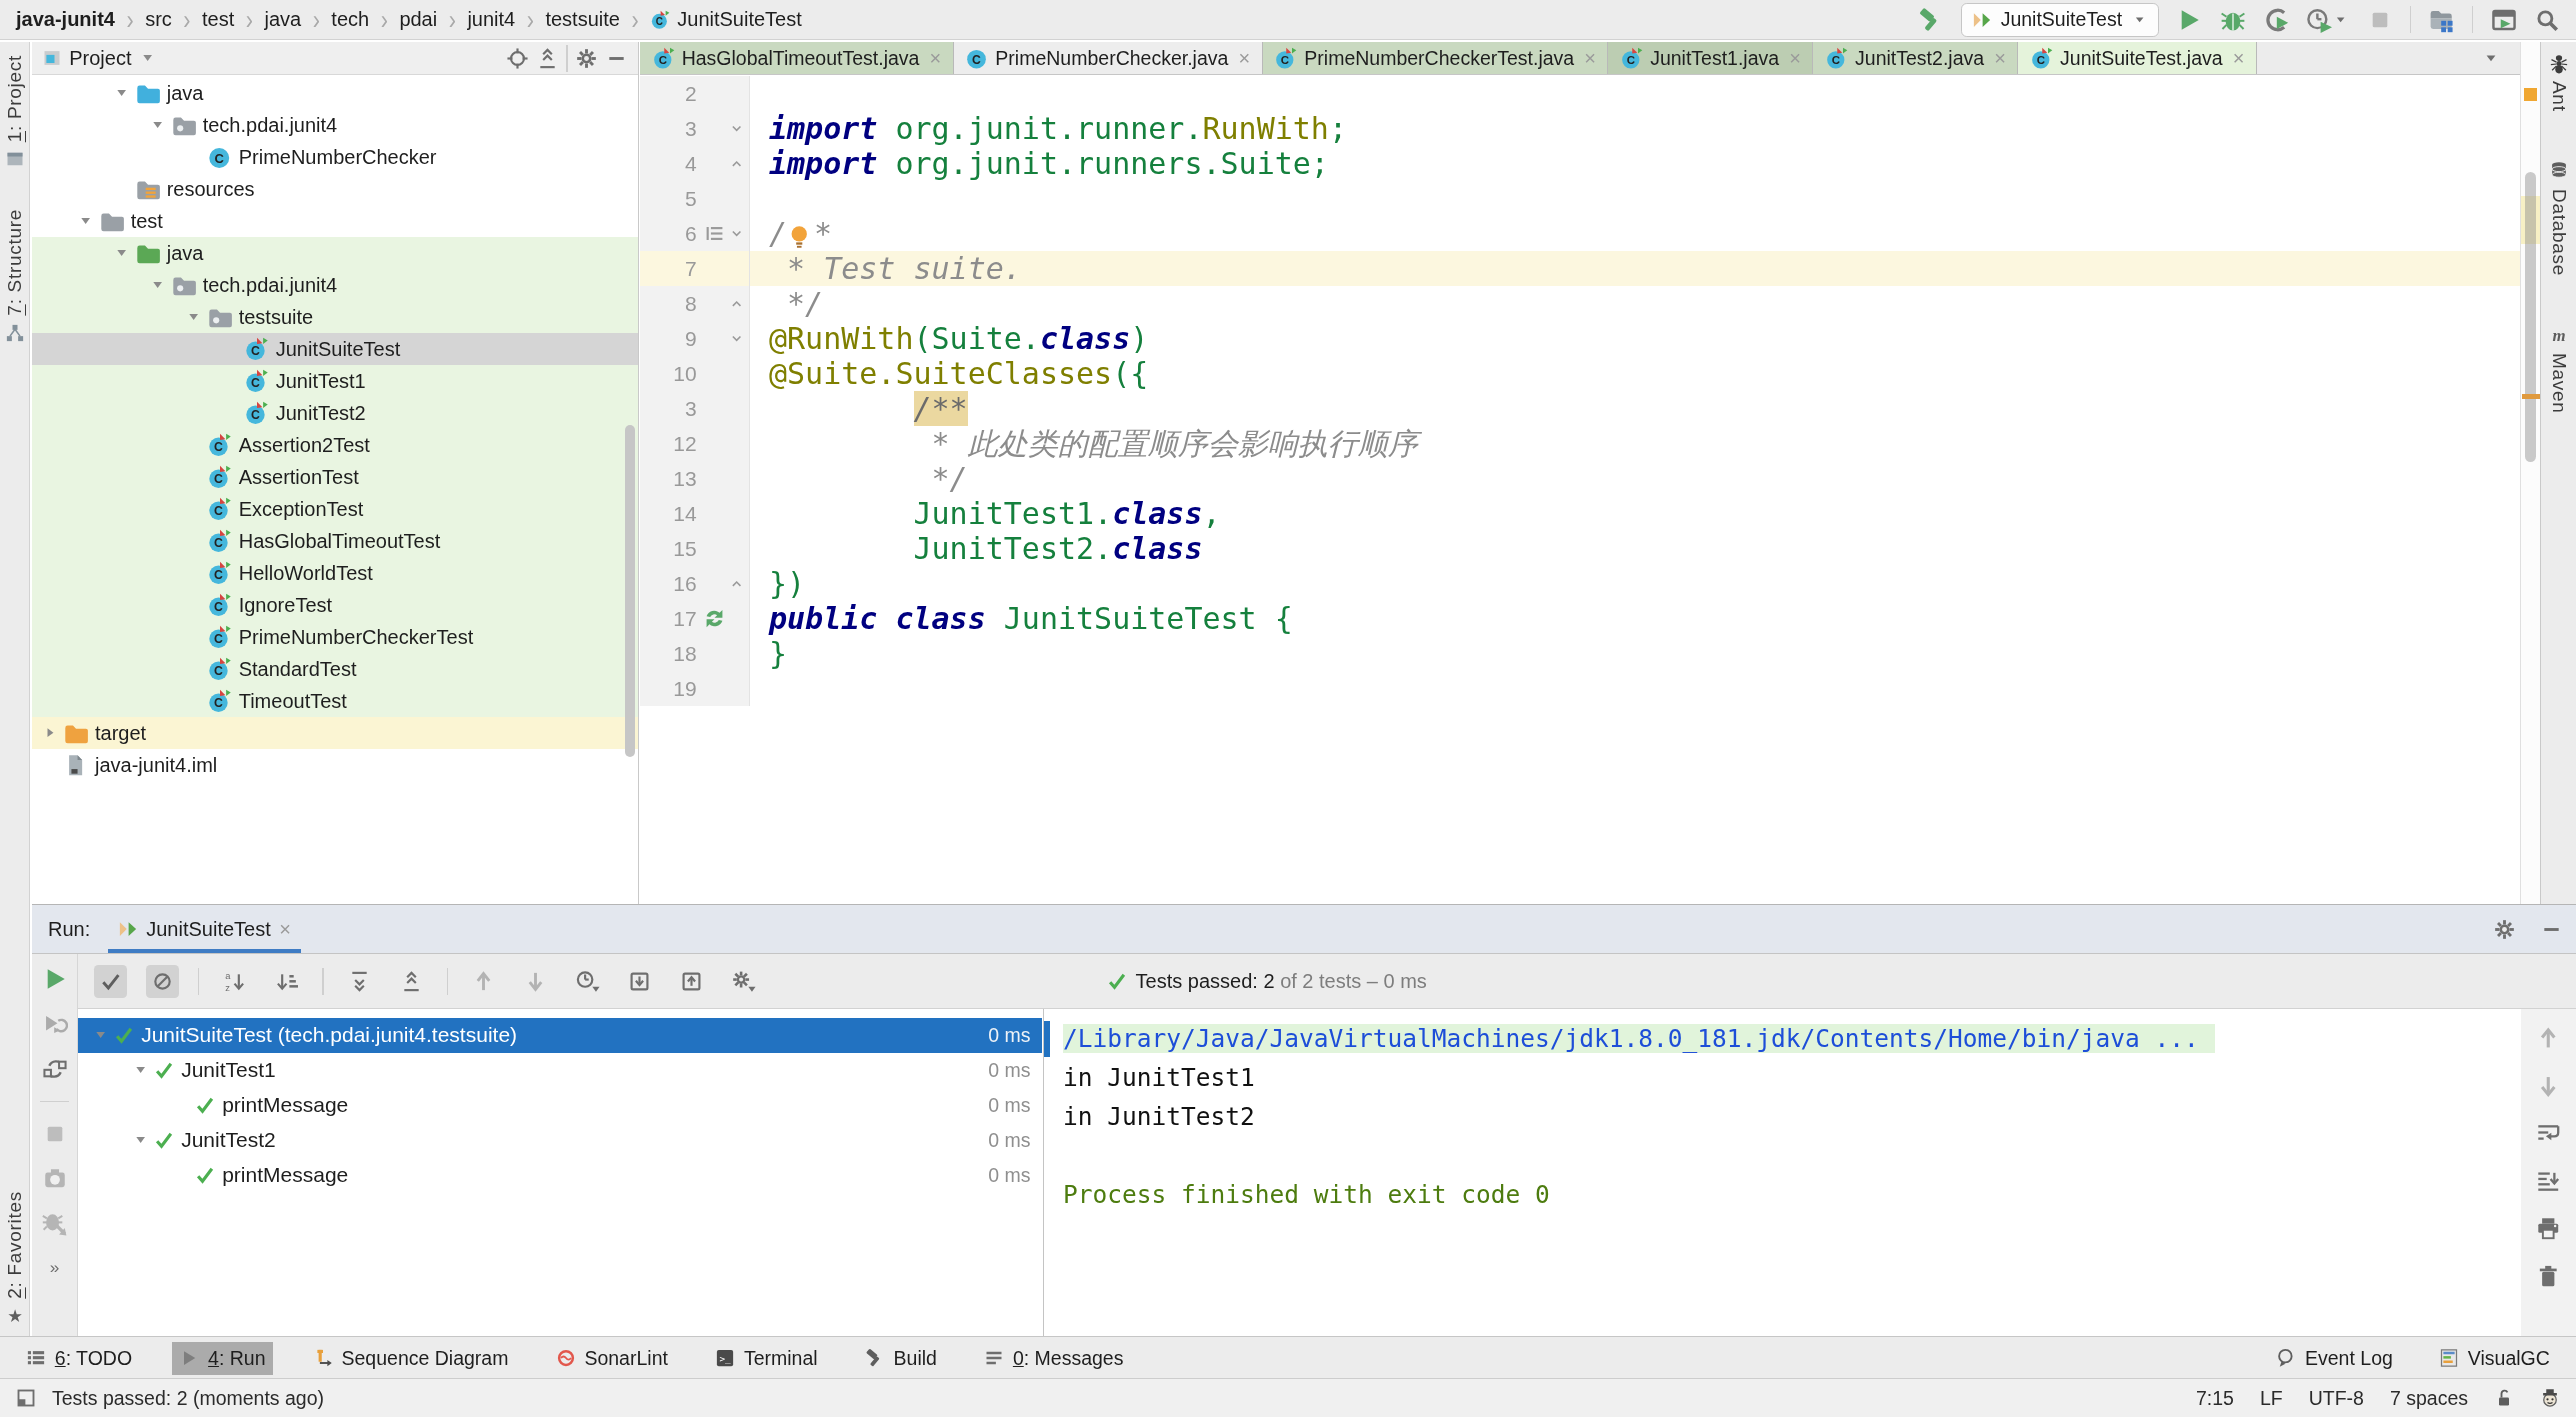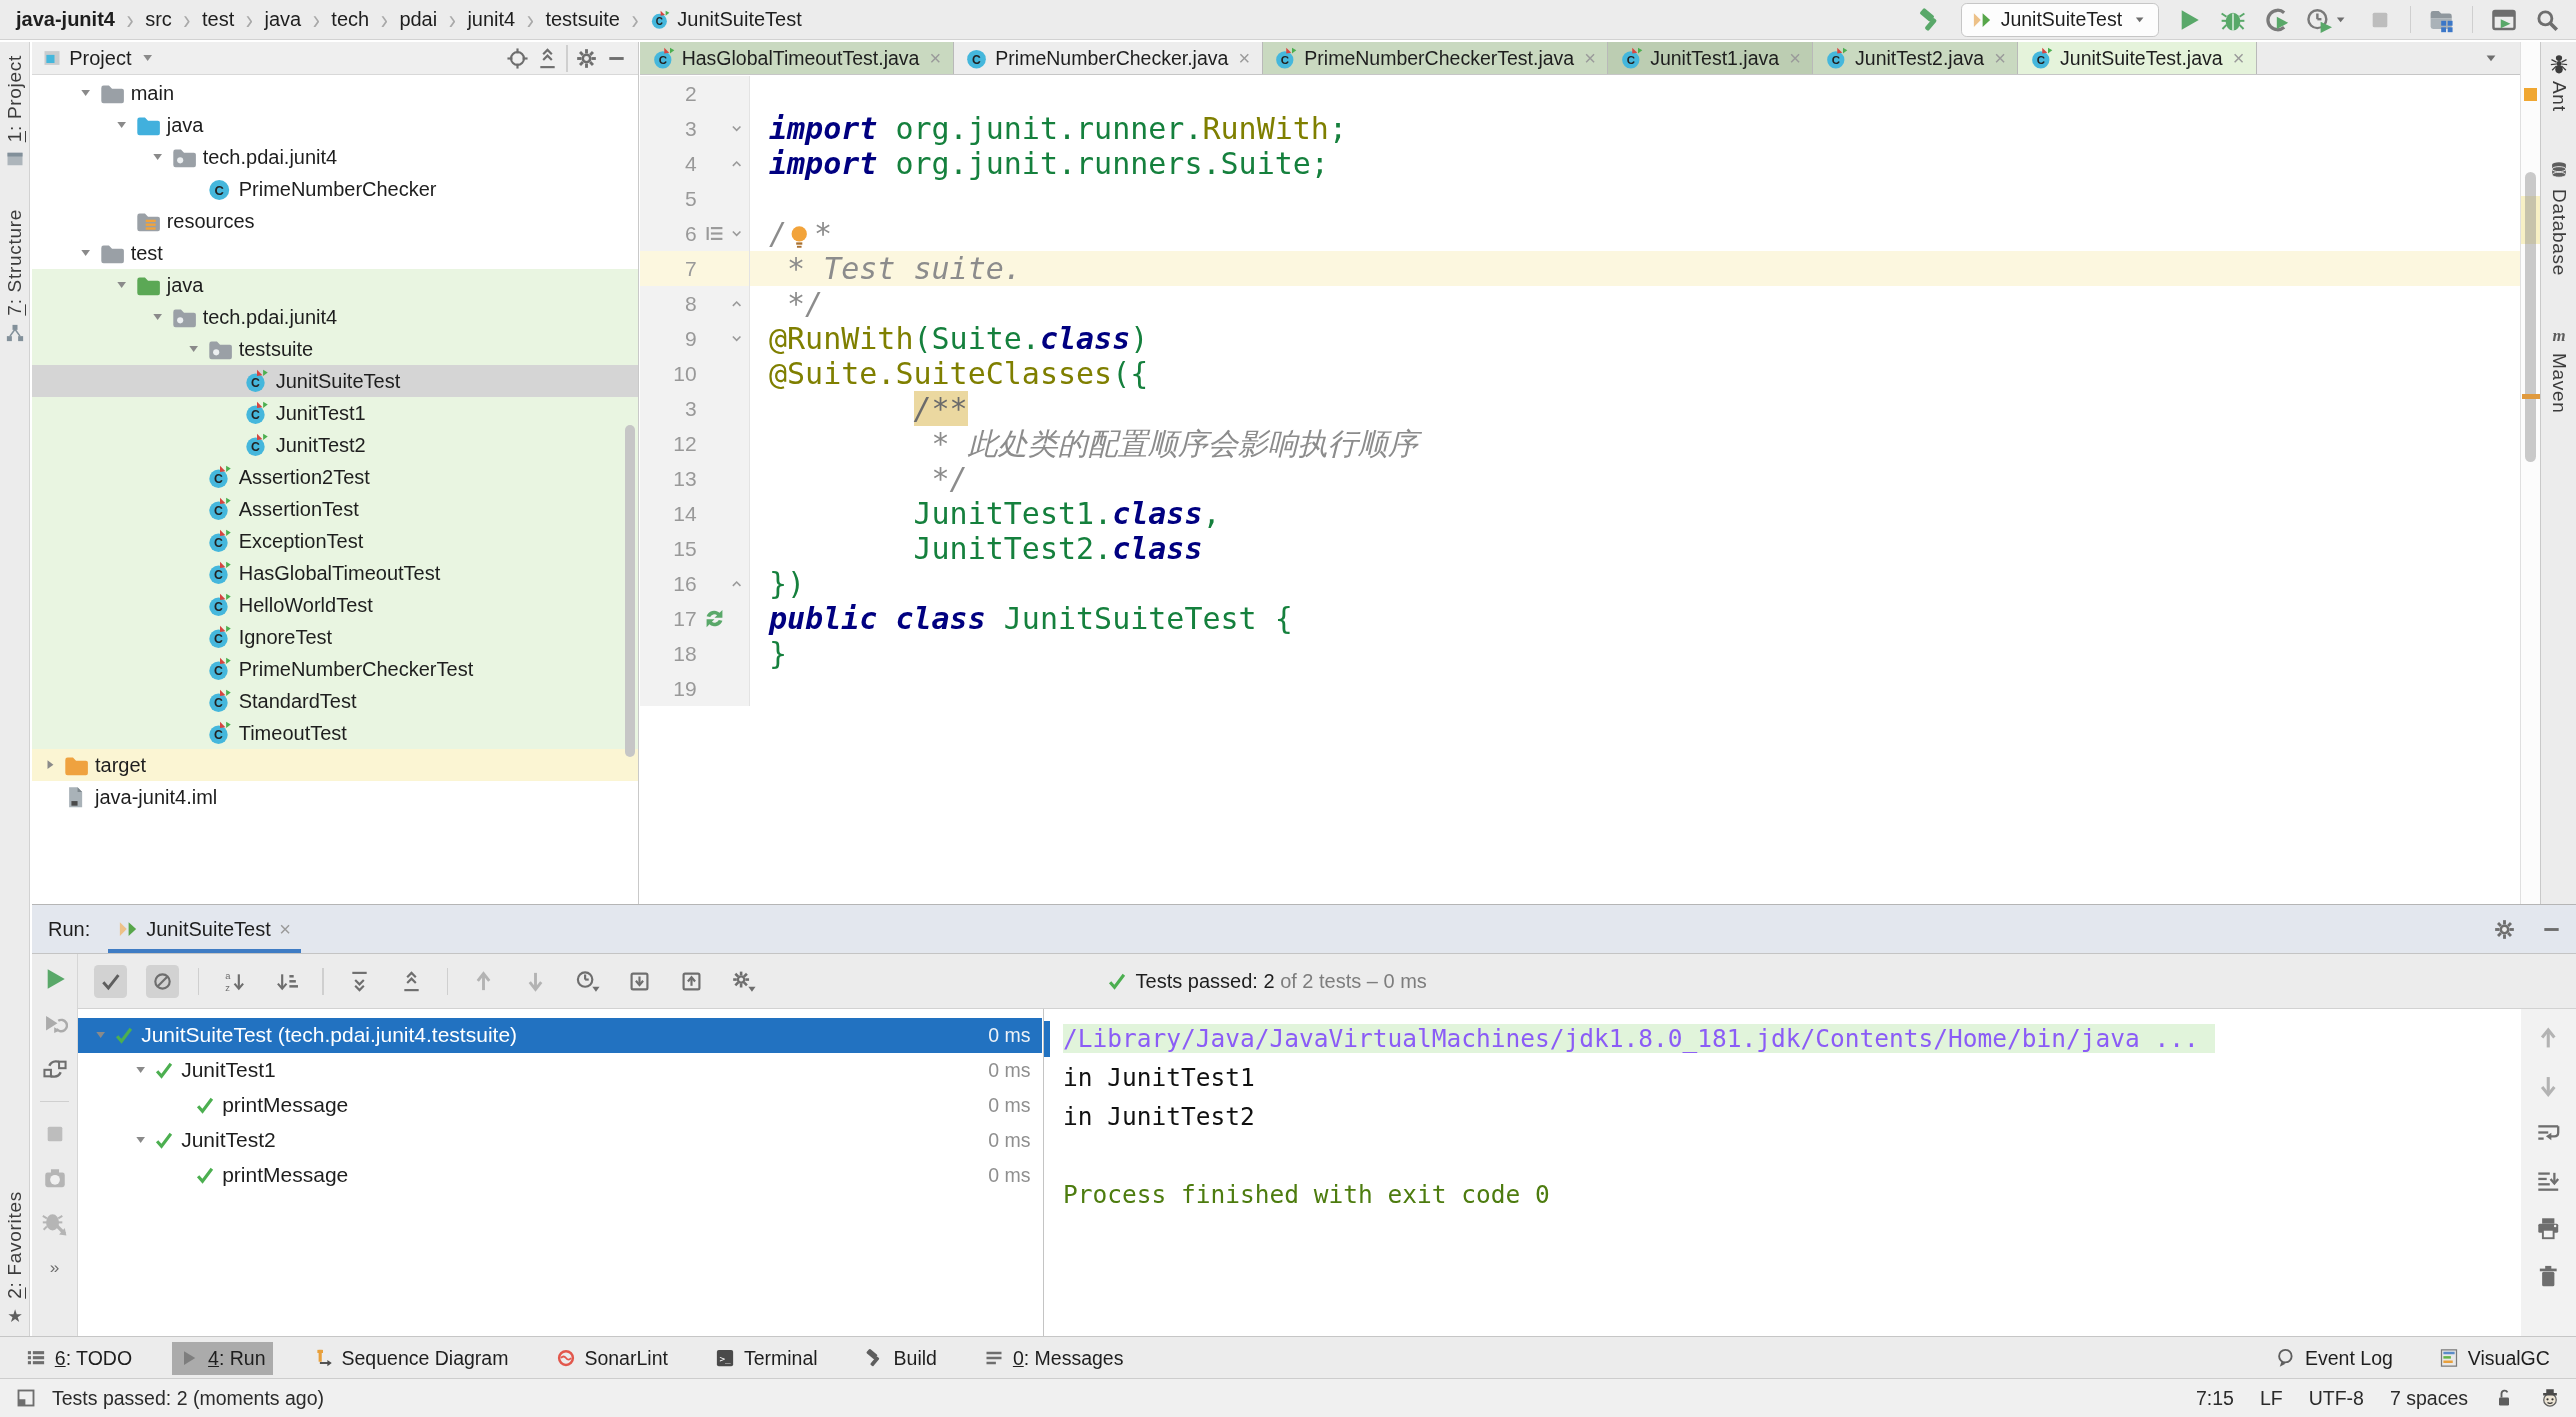--- a/index.html
+++ b/index.html
@@ -99,21 +99,21 @@
   .testtree{position:absolute;left:46px;top:104px;width:964px;bottom:0;background:#fff;padding-top:8.6px;box-sizing:border-box;}
   .ttrow{height:35px;display:flex;align-items:center;position:relative;font-size:21px;white-space:nowrap;}
   .ttrow .arr{width:26px;display:inline-flex;justify-content:center;}
   .ttrow .nm{margin-left:7.2px;}
   .ttime{position:absolute;right:11.5px;color:#8f8f8f;font-size:19.5px;}
   .ttrow.sel{background:#2272c1;color:#fff;}
   .ttrow.sel .ttime{color:#eef2f7;}
   .console{position:absolute;left:1011px;top:104px;right:55px;bottom:0;background:#fff;border-left:1.4px solid #c4c4c4;
            padding:10px 0 0 19px;box-sizing:border-box;font-family:"DejaVu Sans Mono","Liberation Mono",monospace;
            font-size:24.5px;line-height:39px;white-space:pre;}
-  .c-started span{background:#e1f4db;padding-right:16px;color:#8b5cf6;}
+  .c-started span{background:#e1f4db;padding-right:16px;color:#1d4ed8;}
   .c-stdout{color:#111;}
   .c-system{color:#4d7c0f;}
   .selmark{position:absolute;left:0;top:11.5px;width:5.8px;height:36px;background:#2272c1;}
   .constools{position:absolute;right:0;top:104px;bottom:0;width:55px;background:#f2f2f2;
              display:flex;flex-direction:column;align-items:center;padding-top:17.3px;gap:23px;box-sizing:border-box;}
 
   
   .bottombar{top:1336px;left:0;width:2576px;height:43px;background:#ececec;border-top:1.4px solid #c6c6c6;
              display:flex;align-items:center;padding:0 19px;gap:33px;box-sizing:border-box;font-size:19.5px;}
   .bbitem{display:inline-flex;align-items:center;gap:8.6px;height:33px;padding:0 7.2px;white-space:nowrap;}
@@ -365,35 +365,20 @@
             </g>
           </svg>
         </span>
       <span data-icon="minus" class="ic32">
           <svg viewBox="0 0 32 32">
             <rect x="6" y="14" width="20" height="4" fill="#6e6e6e"></rect>
           </svg>
         </span>
     </div>
     <div class="tree" id="tree">
-        <div class="trow" style="padding-left:40px">
-          <span class="arr">
-            <span data-icon="treedown" class="ic24">
-              <svg viewBox="0 0 32 32">
-                <polygon points="8,11 24,11 16,22" fill="#8a8a8a"></polygon>
-              </svg>
-            </span>
-          </span>
-          <span data-icon="folder-gray" class="ic34">
-            <svg viewBox="0 0 32 32">
-              <path d="M3 9 q0-3 3-3 h7 l4 4 h13 q2.5 0 2.5 2.5 v14 q0 2.5-2.5 2.5 H6 q-3 0-3-3 z" fill="#9aa0a6"></path>
-            </svg>
-          </span>
-          <span class="lbl">main</span>
-        </div>
         <div class="trow" style="padding-left:76px">
           <span class="arr">
             <span data-icon="treedown" class="ic24">
               <svg viewBox="0 0 32 32">
                 <polygon points="8,11 24,11 16,22" fill="#8a8a8a"></polygon>
               </svg>
             </span>
           </span>
           <span data-icon="folder-blue" class="ic34">
             <svg viewBox="0 0 32 32">

